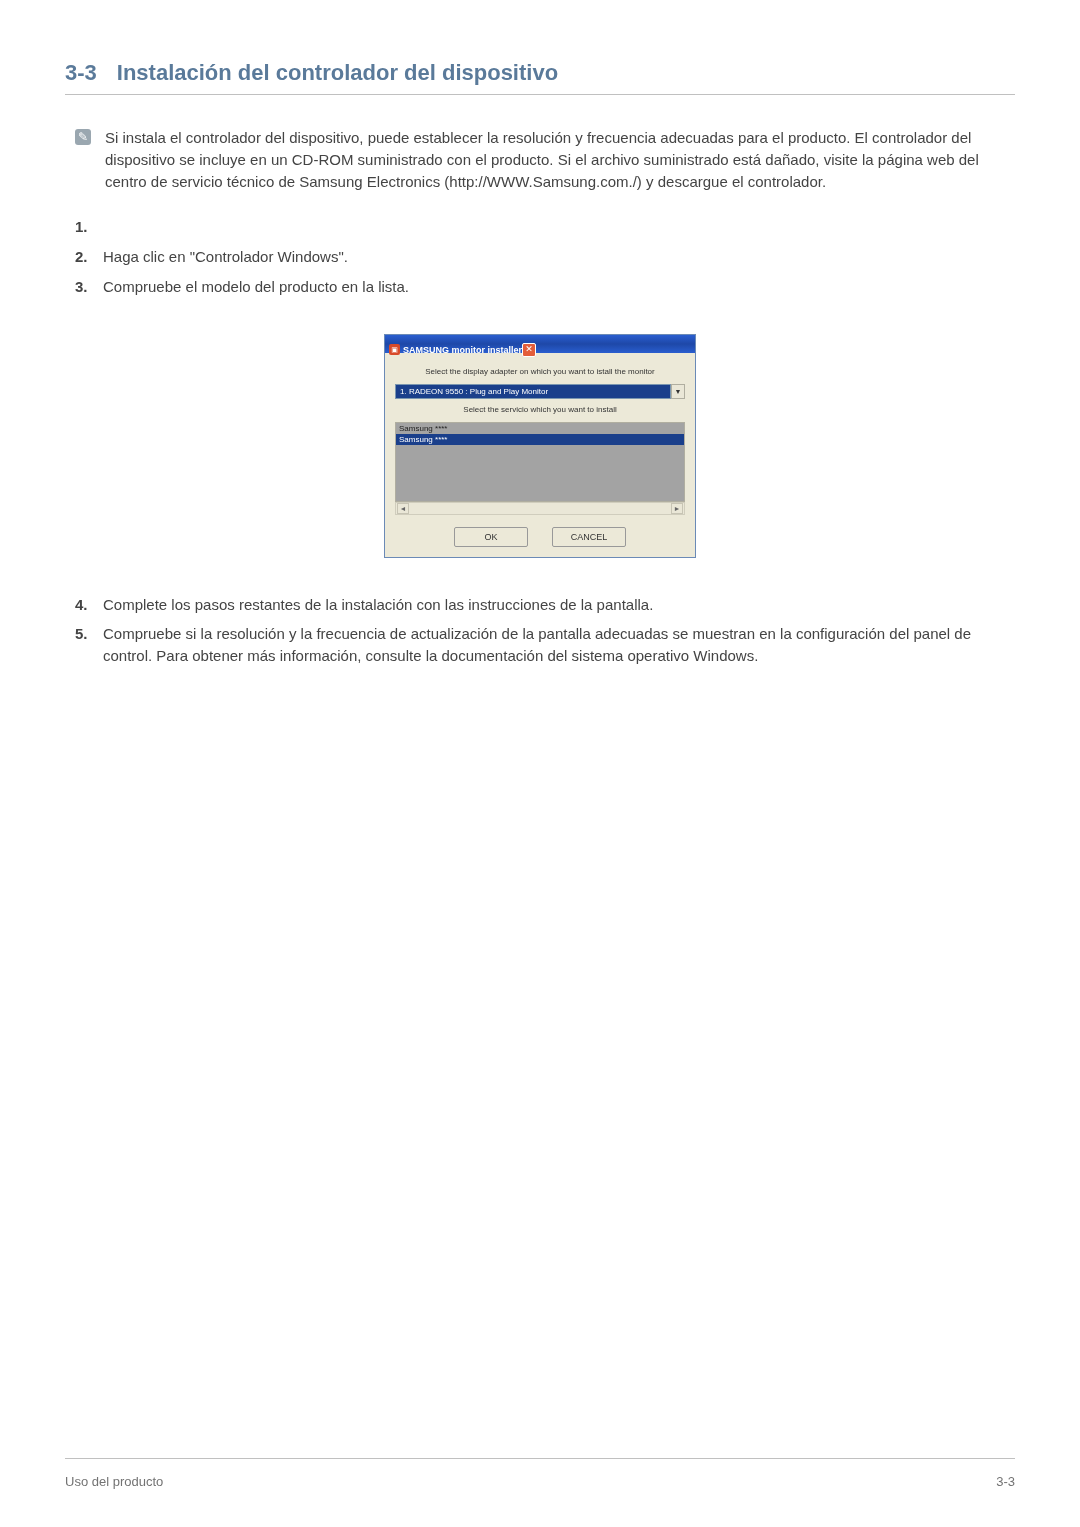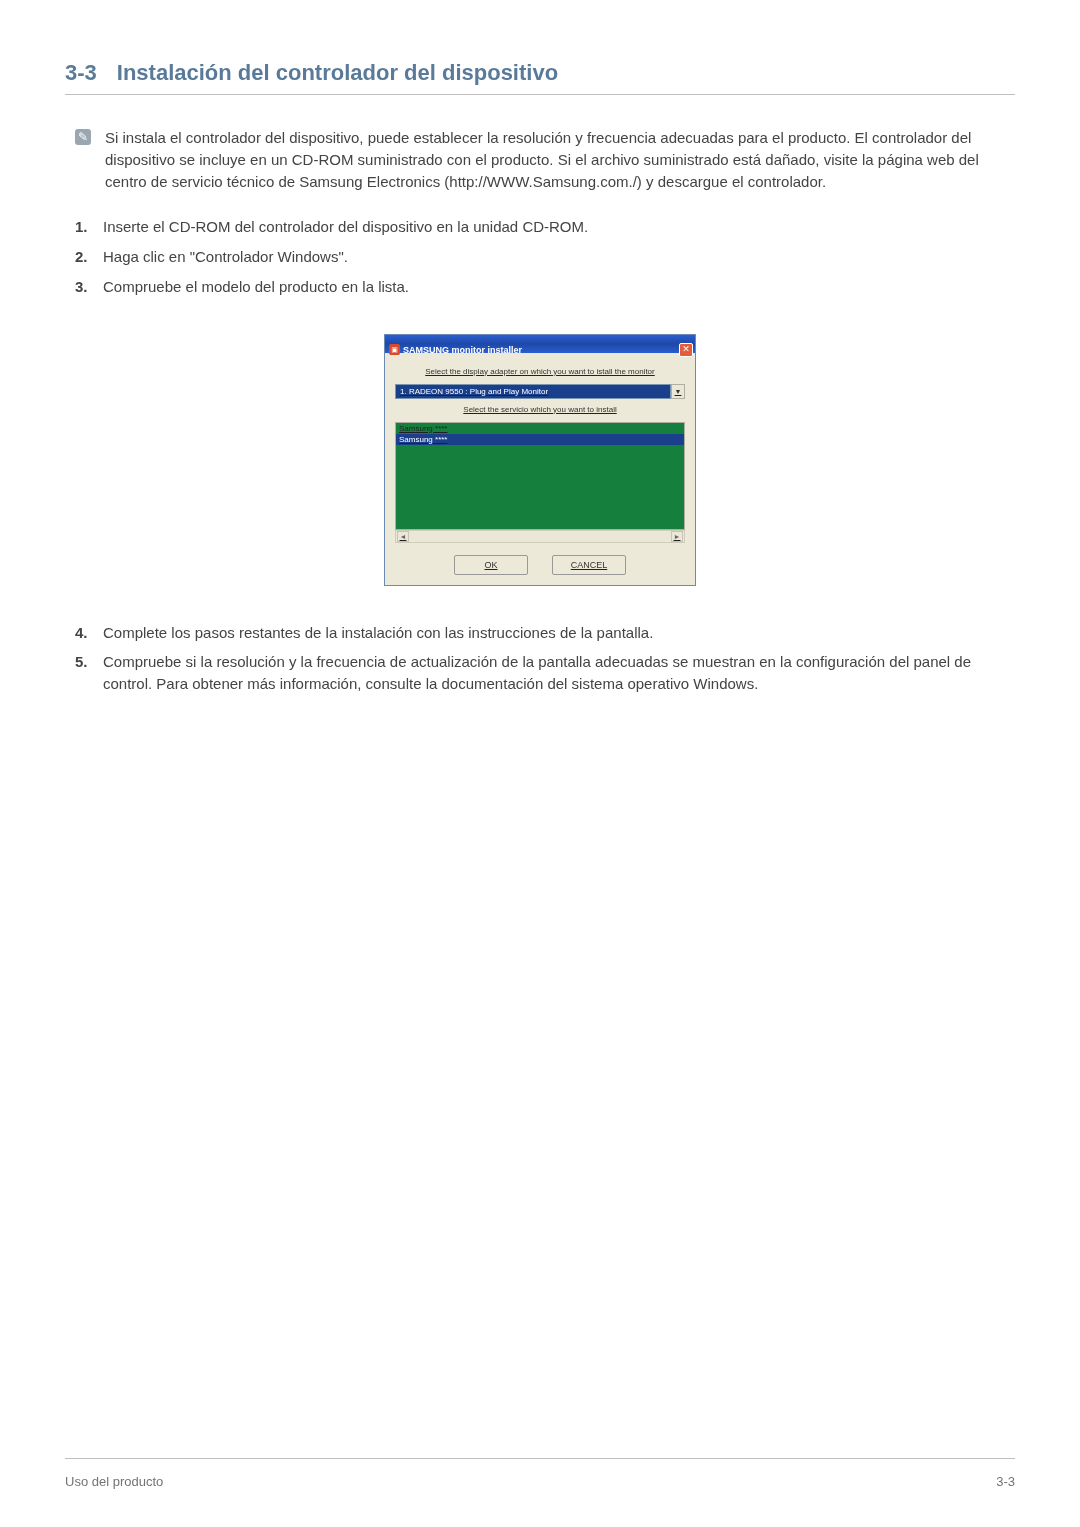--- a/index.html
+++ b/index.html
@@ -88,21 +88,20 @@
     border: 1px solid #6b8ab6;
     font-family: Tahoma, Arial, sans-serif;
     font-size: 9px;
     color: #222;
   }
   .titlebar {
     height: 18px;
     background: linear-gradient(to bottom, #2a5ecf 0%, #1e48a8 50%, #2a5ecf 100%);
     display: flex;
     align-items: center;
-    justify-content: space-between;
     padding: 12px 2px 0 4px;
   }
   .titlebar .title-left {
     display: flex;
     align-items: center;
     gap: 3px;
   }
   .titlebar .app-icon {
     width: 11px;
     height: 11px;
@@ -114,42 +113,42 @@
   .titlebar-title { color: #fff; font-weight: bold; font-size: 9px; }
   .close-btn {
     width: 14px; height: 14px;
     background: #e35d3a;
     border: 1px solid #fff;
     border-radius: 2px;
     display:flex;align-items:center;justify-content:center;
     color:#fff;font-size:9px;line-height:1;
     cursor:pointer;
   }
-  .installer-body { padding: 8px 10px 10px 10px; text-decoration: underline; }
+  .installer-body { padding: 8px 10px 10px 10px; }
   .label-center { text-align: center; font-size: 8px; margin: 6px 0 8px 0; color:#333;}
   .select-row { display:flex; }
   .select-box {
     flex:1;
     background: #1a3f8b;
     color:#fff;
     font-size:8px;
     padding: 2px 4px;
     border:1px solid #7a96b0;
   }
   .select-arrow {
     width:14px;
     background:#eae7d7;
     border:1px solid #b0aea0;
     display:flex;align-items:center;justify-content:center;
     font-size:7px;color:#333;
   }
   .listbox {
-    background:#15803d;
+    background:#a3a3a3;
     border:1px solid #b0aea0;
-    height: 108px;
+    height: 80px;
     margin-top:0;
   }
   .listbox .item {
     font-size:8px;
     padding:1px 3px;
   }
   .listbox .item.sel {
     background:#1a3f8b;
     color:#fff;
   }
@@ -205,21 +204,20 @@
   <hr class="hr">
 
   <div class="note-block">
     <div class="note-icon">✎</div>
     <div class="note-text">Si instala el controlador del dispositivo, puede establecer la resolución y frecuencia adecuadas para el producto. El controlador del dispositivo se incluye en un CD-ROM suministrado con el producto. Si el archivo suministrado está dañado, visite la página web del centro de servicio técnico de Samsung Electronics (http://WWW.Samsung.com./) y descargue el controlador.</div>
   </div>
 
   <ol class="steps">
     <li>
         <span class="num">1.</span>
-        <span>Inserte el CD-ROM del controlador del dispositivo en la unidad CD-ROM.</span>
       </li>
     <li>
         <span class="num">2.</span>
         <span>Haga clic en "Controlador Windows".</span>
       </li>
     <li>
         <span class="num">3.</span>
         <span>Compruebe el modelo del producto en la lista.</span>
       </li>
   </ol>

